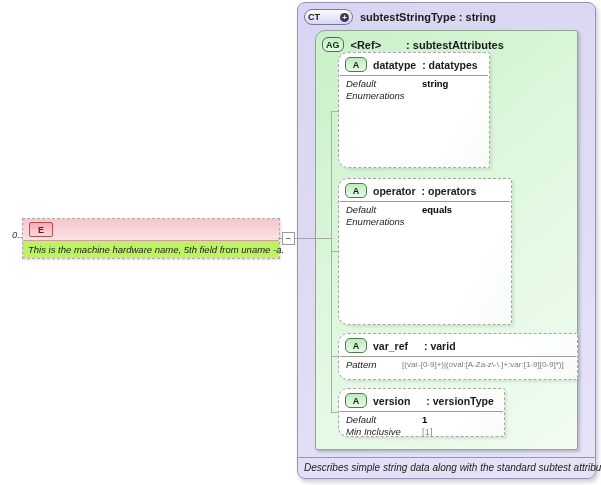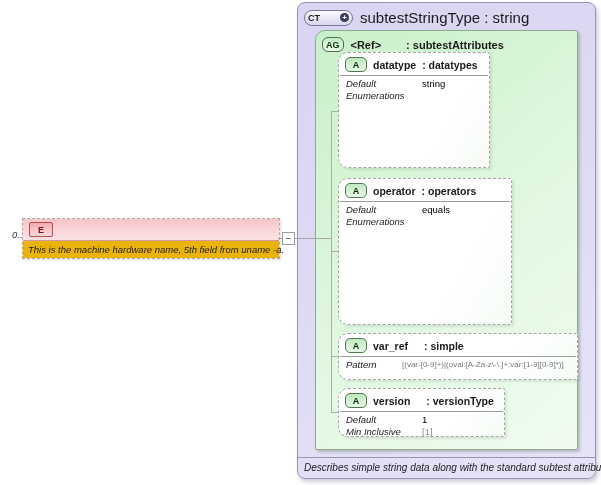--- a/index.html
+++ b/index.html
@@ -20,39 +20,39 @@
     background:linear-gradient(#f5c6cb,#fbe2e4);
   }
   .element-title .etext{font-weight:bold;font-size:11px;white-space:nowrap;}
   .icon-e{
     width:22px;height:13px;flex:0 0 auto;border:1px solid #b24e4e;border-radius:2px;
     background:linear-gradient(#f3aab1,#fbd9dc);color:#6b1414;font-size:9px;font-weight:bold;
     display:flex;align-items:center;justify-content:center;
   }
   .element-annot{
     border-top:1px solid #cf9ba1;padding:3px 5px;font-size:9.5px;font-style:italic;color:#222;
-    background:#eab308;white-space:nowrap;
+    background:#bef264;white-space:nowrap;
   }
   
   .h-connector{position:absolute;left:278px;top:238px;width:54px;height:1px;background:#a8a8a8;}
   .toggle-box{
     position:absolute;left:282px;top:232px;width:13px;height:13px;border:1px solid #9a9a9a;
     background:#ffffff;color:#444;font-size:10px;line-height:11px;text-align:center;box-sizing:border-box;
   }
   .trunk{position:absolute;left:331px;top:111px;width:1px;height:301px;background:#adadad;}
   .stub{position:absolute;left:331px;width:8px;height:1px;background:#adadad;}
   
   .ct-box{
     position:absolute;left:297px;top:2px;width:299px;height:477px;box-sizing:border-box;
     border:1px solid #9a94b4;border-radius:8px;
     background:linear-gradient(150deg,#d9d5f2 0%,#dfdcf5 60%,#e7e4f8 100%);
     box-shadow:2px 3px 4px rgba(110,110,140,.35);
   }
   .ct-header{display:flex;align-items:center;gap:7px;padding:6px 0 0 6px;}
-  .ct-header .ct-title{font-weight:normal;font-size:15px;}
+  .ct-header .ct-title{font-weight:bold;font-size:11px;}
   .icon-ct{
     display:inline-flex;align-items:center;gap:20px;height:14px;padding:0 3px;
     border:1px solid #77779a;border-radius:8px;background:linear-gradient(#fbfbfe,#d8d5ee);
   }
   .icon-ct .ct-letters{font-size:9px;font-weight:bold;color:#222;}
   .icon-ct .ct-plus{
     width:9px;height:9px;border-radius:50%;background:#3c3c60;color:#fff;font-size:8px;
     line-height:9px;text-align:center;font-weight:bold;
   }
   .ct-footer{
@@ -88,21 +88,21 @@
   }
   .attr-type{}
   .attr-type.wide{margin-left:10px;}
   .attr-sep{border-top:1px solid #9b9b9b;margin:1px 1px 0 1px;}
   .facets{
     display:grid;grid-template-columns:68px 1fr;column-gap:8px;
     padding:2px 6px 3px 7px;font-size:9.5px;line-height:11.6px;
   }
   .facets.narrow{grid-template-columns:48px 1fr;}
   .flabel{font-style:italic;color:#222;}
-  .fvalue-strong{font-weight:normal;color:#000;}
+  .fvalue-strong{font-weight:bold;color:#000;}
   .fvalue-dim{color:#8f8f8f;white-space:pre-line;}
   .fvalue-pattern{color:#7a7a7a;font-size:8px;white-space:nowrap;letter-spacing:0;}
   #attr-datatype{left:338px;top:52px;width:152px;height:116px;}
   #attr-operator{left:338px;top:178px;width:174px;height:147px;}
   #attr-varref  {left:338px;top:333px;width:240px;height:47px;}
   #attr-version {left:338px;top:388px;width:167px;height:49px;}
 </style>
 </head>
 <body>
 
@@ -167,21 +167,21 @@
       <span class="flabel">Default</span>
       <span class="fvalue-strong">equals</span>
       <span class="flabel">Enumerations</span>
     </div>
   </div>
 
   <div class="attr-box" id="attr-varref">
     <div class="attr-head">
       <span class="icon-a">A</span>
       <span>var_ref</span>
-      <span class="attr-type wide">: simple</span>
+      <span class="attr-type wide">: varid</span>
     </div>
     <div class="attr-sep"></div>
     <div class="facets narrow">
       <span class="flabel">Pattern</span>
       <span class="fvalue-pattern">[(var-[0-9]+)|(oval:[A-Za-z\-\.]+:var:[1-9][0-9]*)]</span>
     </div>
   </div>
 
   <div class="attr-box" id="attr-version">
     <div class="attr-head">

